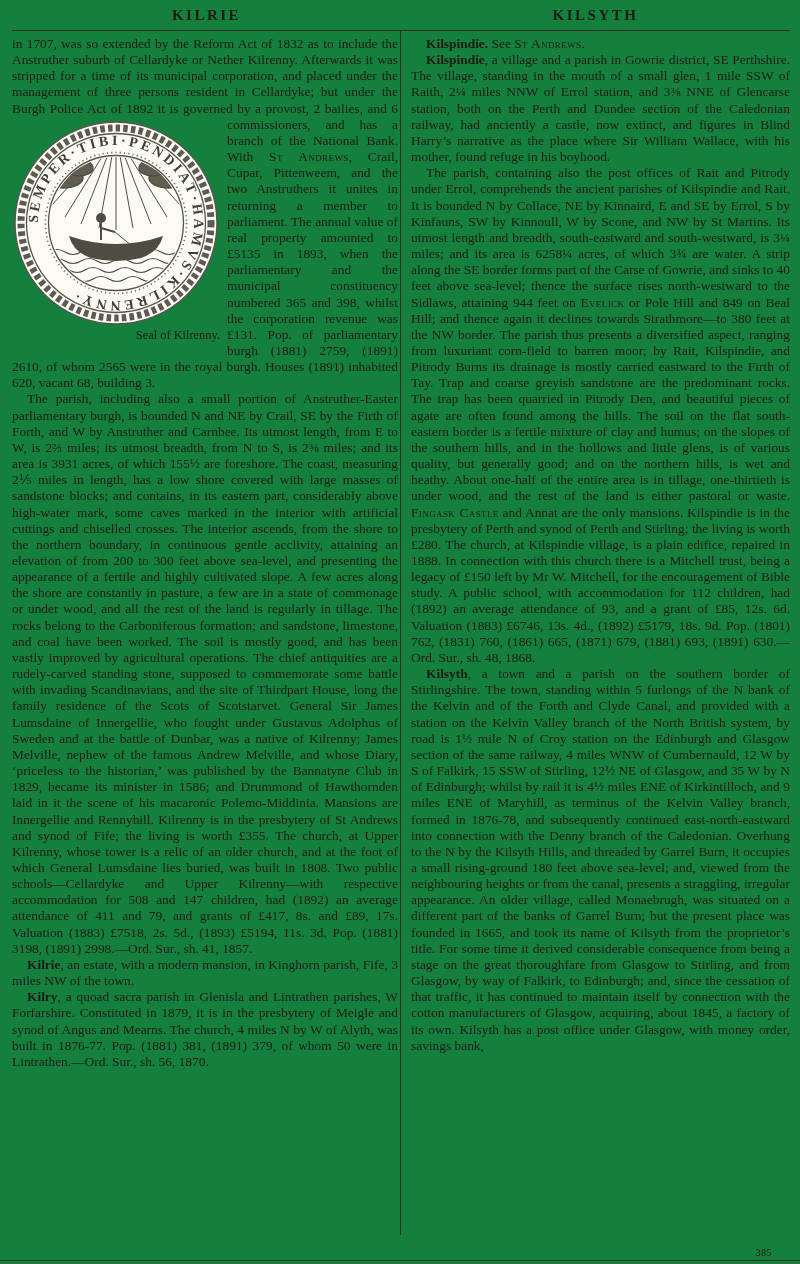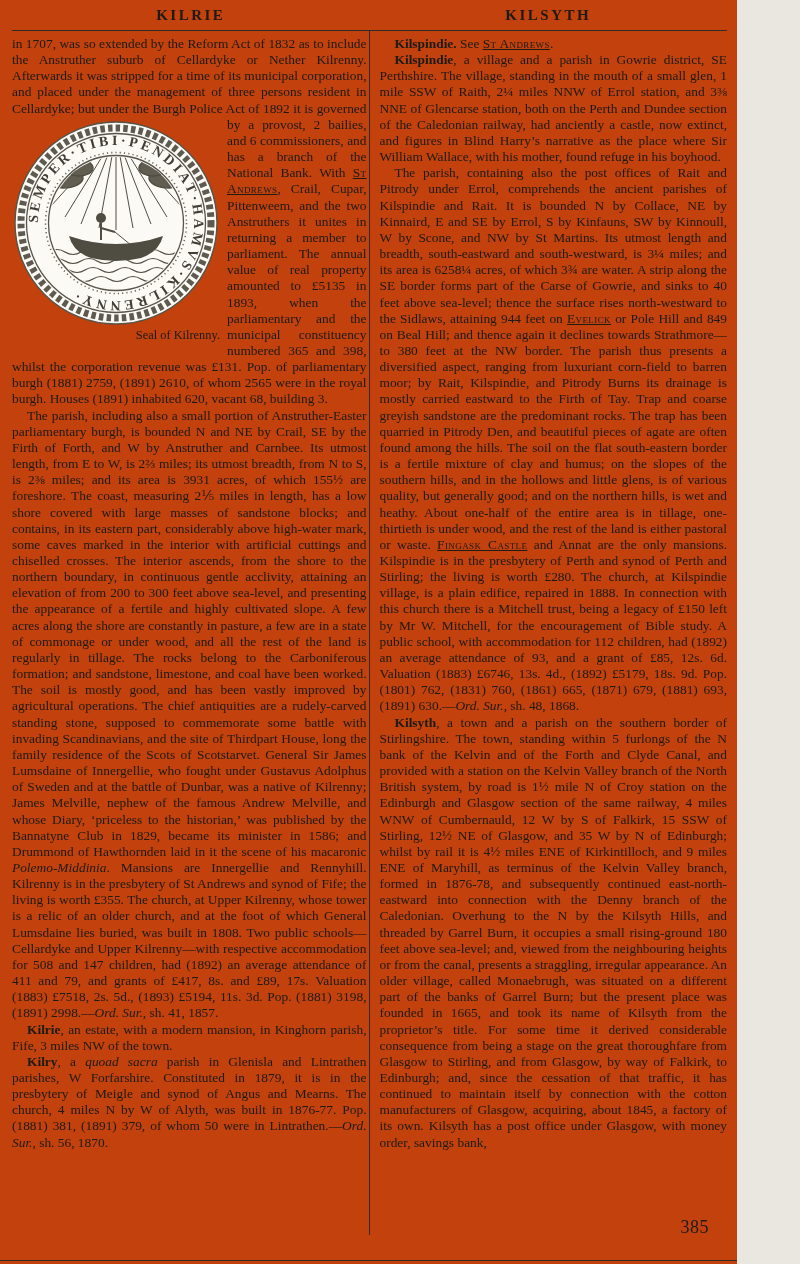--- a/index.html
+++ b/index.html
@@ -1,35 +1,35 @@
 <!DOCTYPE html>
 <html><head>
 <meta charset="utf-8">
 <style>
   * { margin:0; padding:0; box-sizing:border-box; }
   html,body { background:#e9e7e0; }
   body { width:800px; font-family:"Liberation Serif","DejaVu Serif",serif; color:#1c1b15; }
-  .page { position:relative; width:737px; height:1264px; background:#c2410c; padding:7px 10px 0 12px; overflow:hidden; }
+  .page { position:relative; width:800px; height:1264px; background:#15803d; padding:7px 10px 0 12px; overflow:hidden; }
   .running-heads { display:flex; height:21px; }
   .running-heads .head { flex:1; text-align:center; font-weight:bold; font-size:15px; letter-spacing:2.5px; }
   .top-rule { border-top:1.5px solid #2e2c24; margin-top:2px; }
   .columns { display:flex; height:1204px; overflow:hidden; }
   .col { width:50%; padding-top:5px; font-size:13.4px; line-height:16.15px; text-align:justify; }
   .col-left { padding-right:2px; border-right:1.5px solid #2e2c24; }
   .col-right { padding-left:10px; }
   p.entry { text-indent:15px; }
   p.noindent { text-indent:0; }
   .s-b { font-weight:bold; }
-  .s-i { font-style:italic; }
-  .s-sc { font-variant:small-caps; letter-spacing:.4px;text-decoration:underline; }
+  .s-i { }
+  .s-sc { font-variant:small-caps; letter-spacing:.4px; }
   .seal-float { float:left; width:208px; margin:3px 7px 2px 0; text-align:center; }
   .seal-svg { display:block; margin:0 auto; }
   .seal-caption { display:block; font-size:12.4px; line-height:15px; margin-top:2px; text-align:right; text-indent:0; }
   .motto { font-family:"Liberation Serif","DejaVu Serif",serif; font-size:14px; font-weight:bold; letter-spacing:3.1px; fill:#413e35; }
-  .page-number { position:absolute; right:28px; bottom:26px; font-size:18px; letter-spacing:.5px; }
+  .page-number { position:absolute; right:28px; bottom:6px; font-size:10px; letter-spacing:.5px; }
   .bottom-rule { position:absolute; left:0; right:0; bottom:3px; border-top:1.5px solid #2e2c24; }
 </style>
 </head>
 <body>
 
 <div class="page">
 
   <div class="running-heads">
     <div class="head">KILRIE</div>
     <div class="head">KILSYTH</div>

